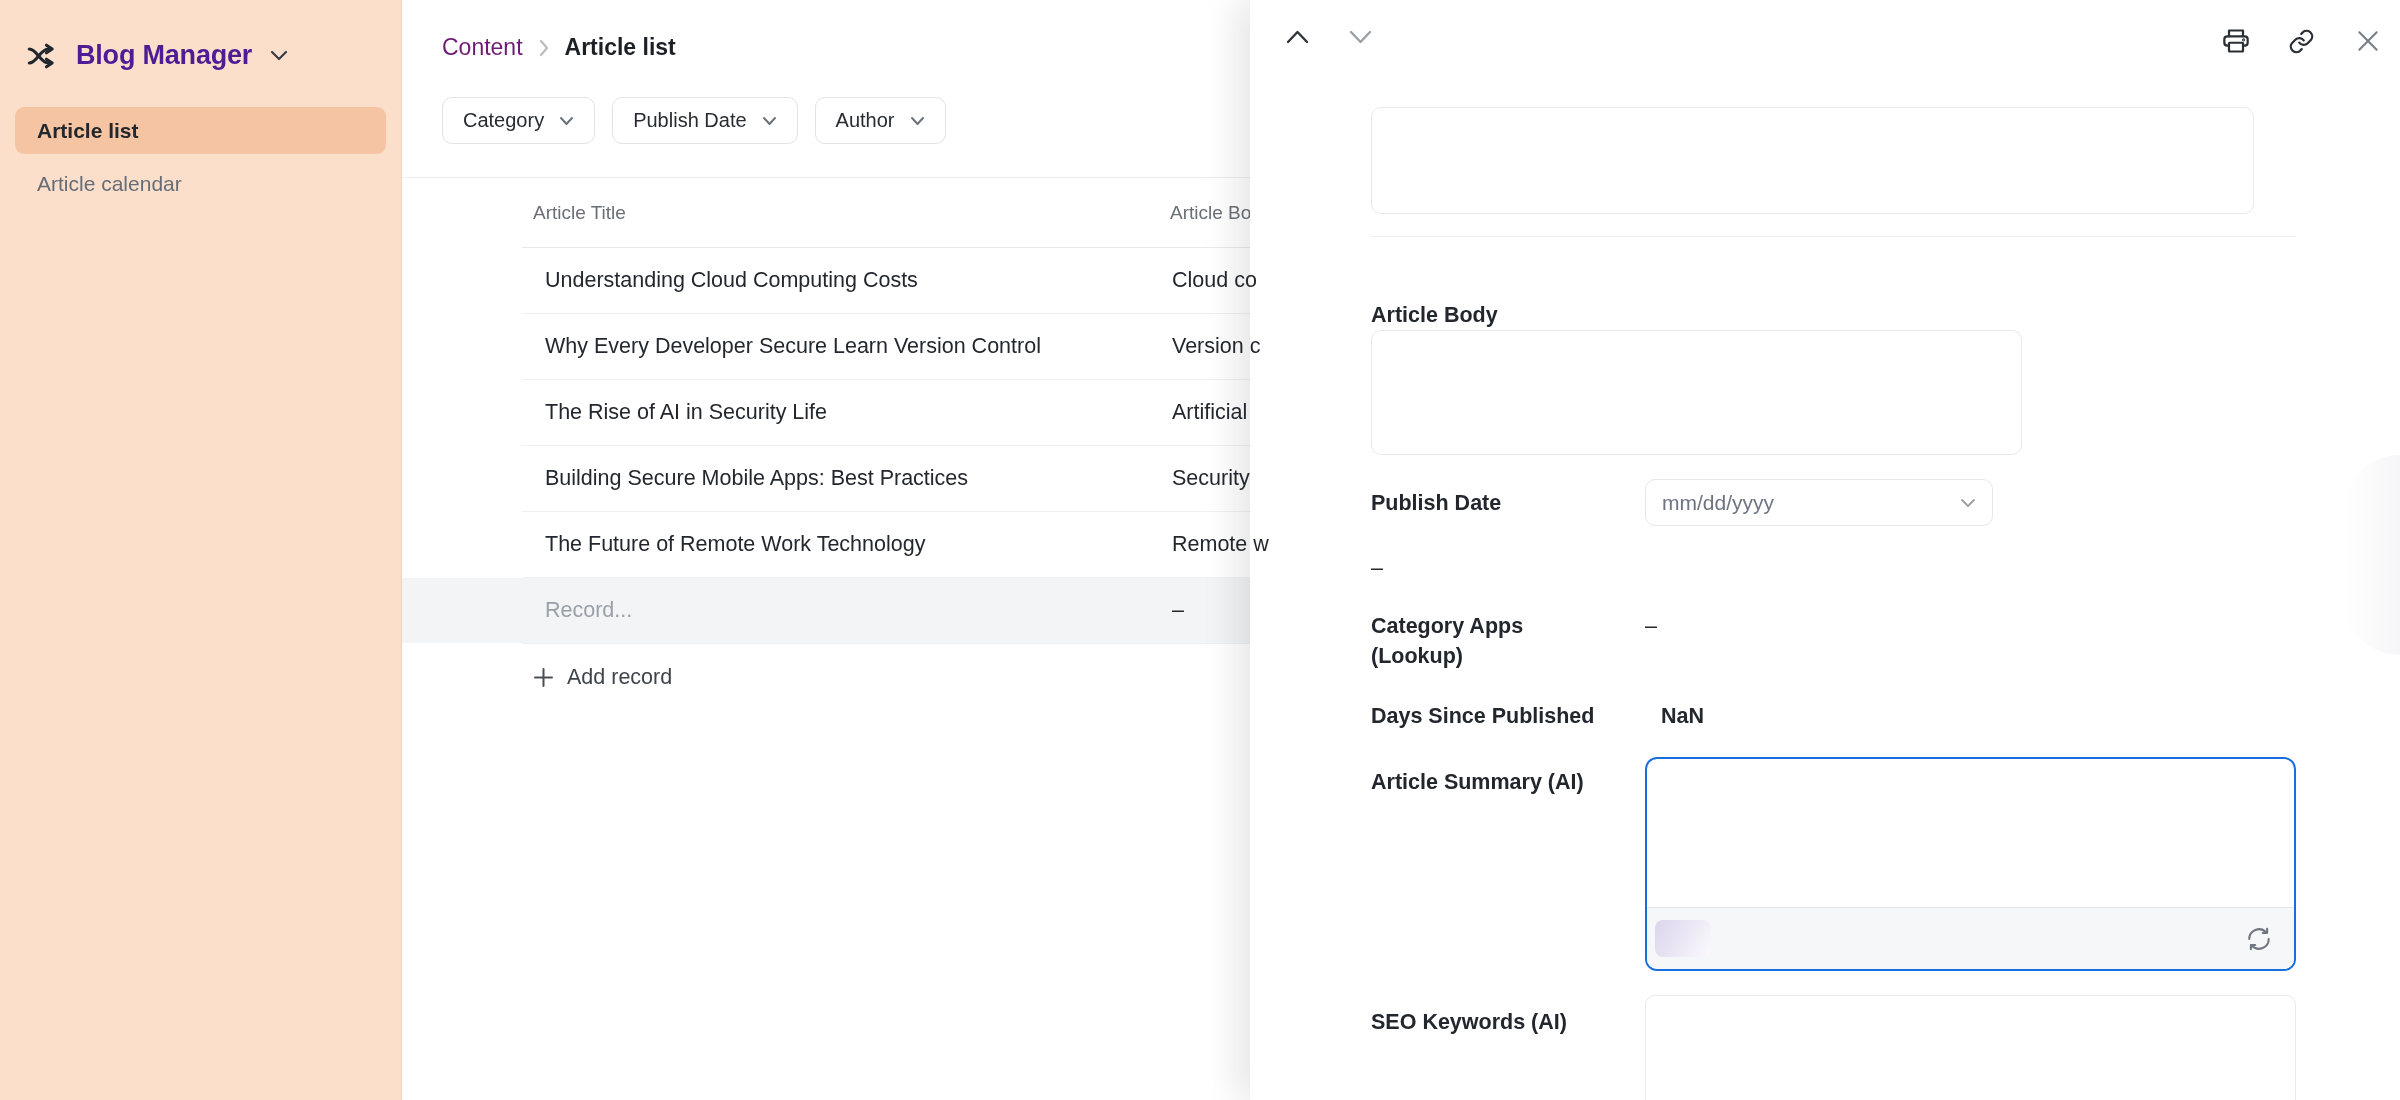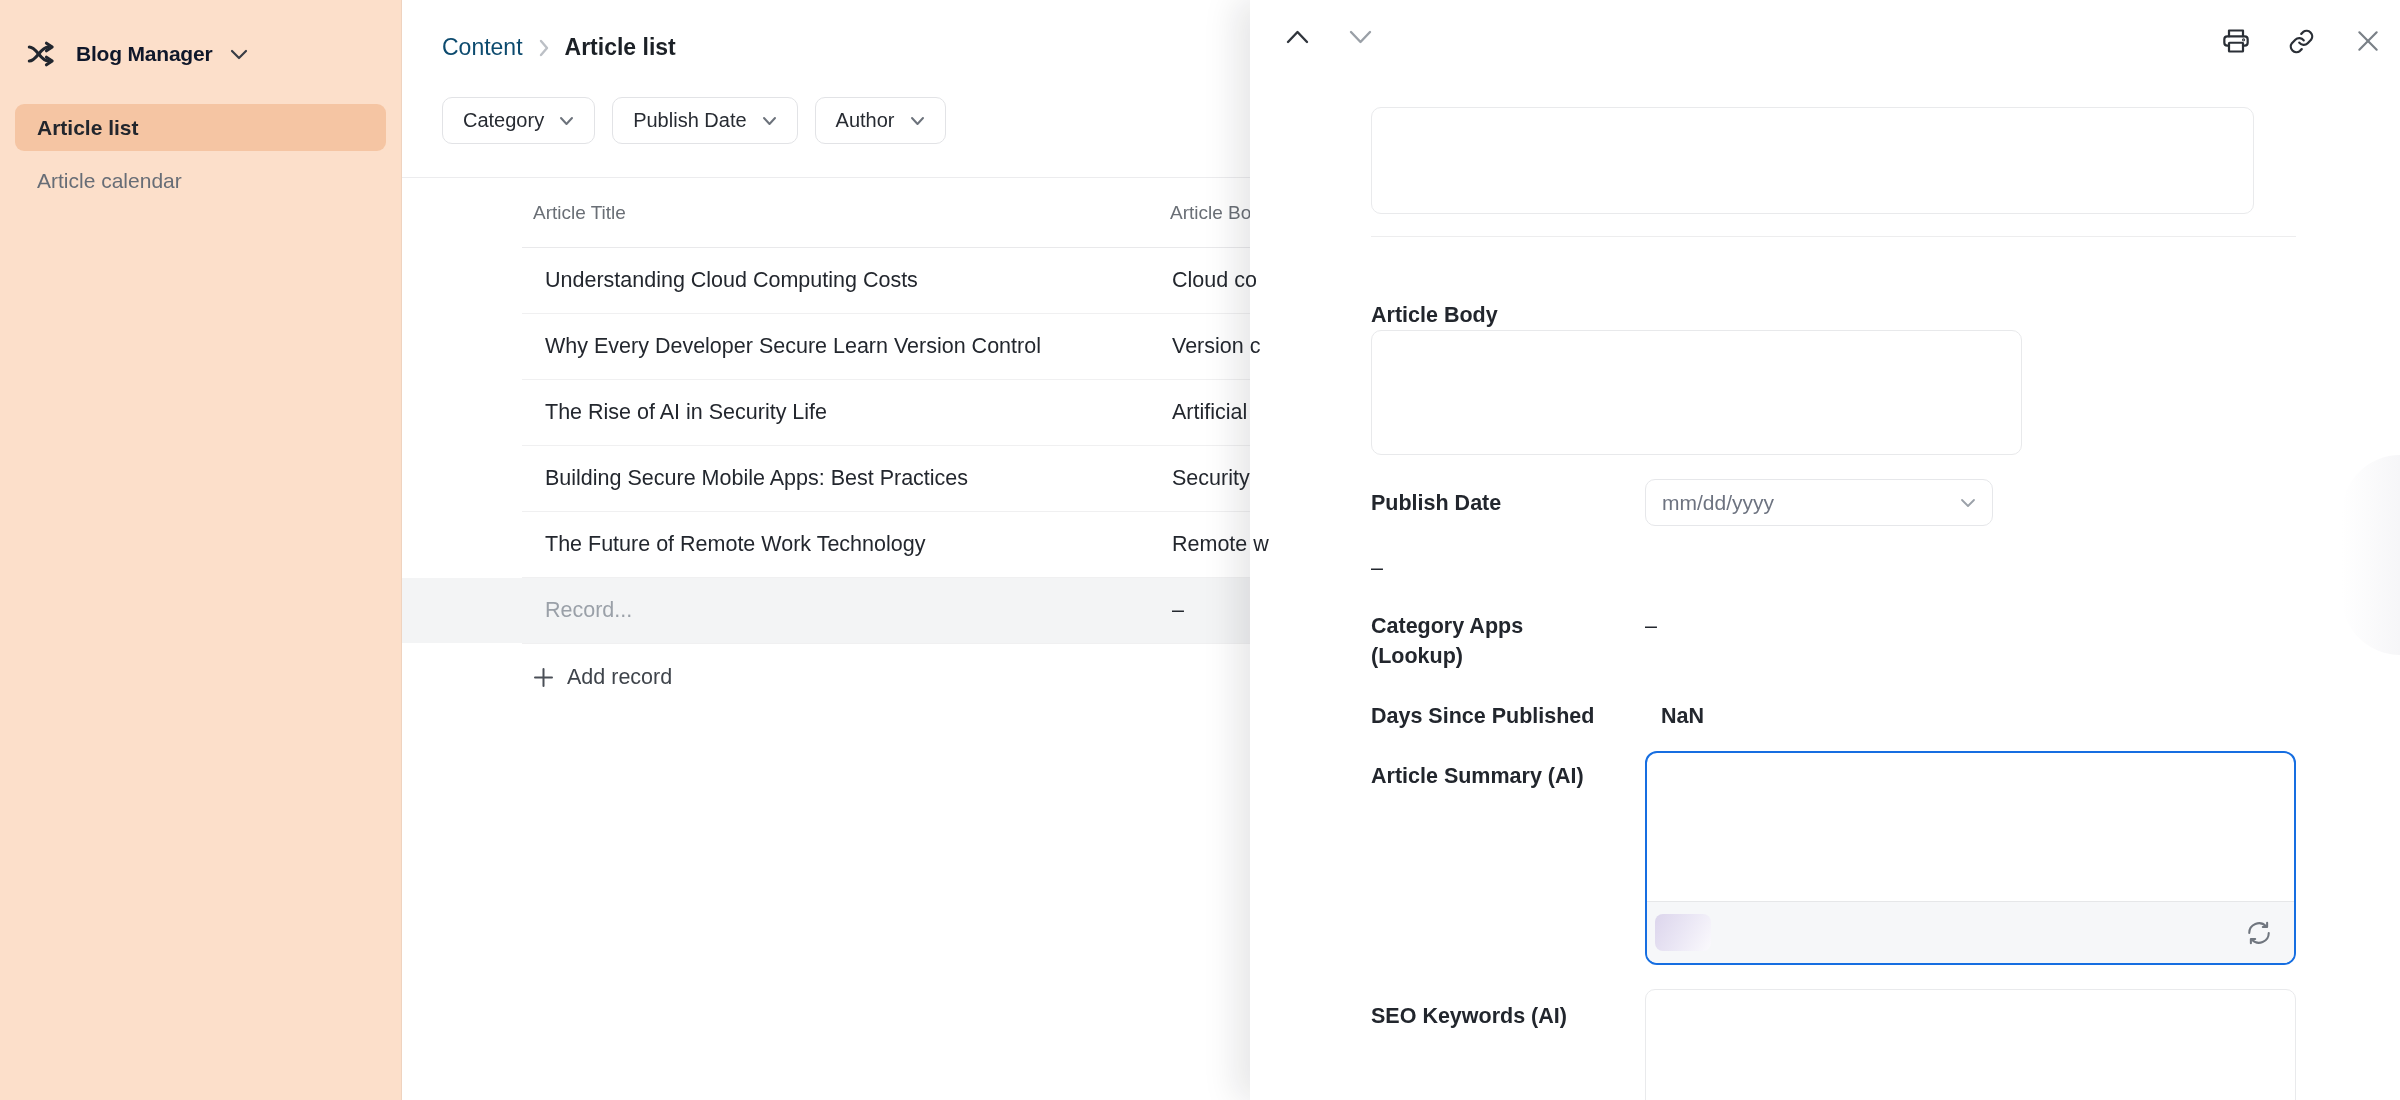--- a/index.html
+++ b/index.html
@@ -8,31 +8,31 @@
     position:relative; width:2400px; height:1100px; overflow:hidden;
     background:#fff; font-family:"Liberation Sans","DejaVu Sans",sans-serif;
     color:#22262d;
   }
   svg { display:block; }
 
   
   .sidebar { position:absolute; left:0; top:0; width:402px; height:100%;
     background:#fcdfca; border-right:1px solid rgba(0,0,0,.05); }
   .sidebar-header { display:flex; align-items:center; gap:18px; margin:40px 26px 0 26px; }
-  .app-title { font-size:21px; font-weight:700; color:#0f172a; letter-spacing:-.2px; white-space:nowrap; }
+  .app-title { font-size:27px; font-weight:700; color:#4c1d95; letter-spacing:-.2px; white-space:nowrap; }
   .sidebar-nav { margin:36px 15px 0; }
   .nav-item { height:47px; display:flex; align-items:center; padding:0 22px;
     font-size:21px; border-radius:9px; cursor:pointer; }
   .nav-item.active { background:#f5c5a3; font-weight:700; color:#22262d; }
   .nav-item.plain { color:#676d76; margin-top:6px; }
 
   
   .main { position:absolute; left:402px; top:0; right:0; height:100%; background:#fff; }
   .breadcrumb { display:flex; align-items:center; gap:15px; margin:34px 0 0 40px; font-size:23px; }
-  .crumb-parent { color:#0c4a6e; }
+  .crumb-parent { color:#701a75; }
   .crumb-current { font-weight:700; color:#1b2026; }
   .filters { display:flex; gap:17px; margin:36px 0 0 40px; }
   .filter-btn { display:flex; align-items:center; gap:15px; height:47px; padding:0 20px;
     border:1.5px solid #e2e3e6; border-radius:10px; background:#fff; font-size:20px; color:#272b32; cursor:pointer; }
   .table-sep { height:1px; background:#ececee; margin-top:33px; }
   .table { padding-left:120px; }
   .thead { position:relative; height:70px; display:flex; align-items:center;
     border-bottom:1px solid #e9e9eb; font-size:19px; color:#6a6f76; }
   .thead .c1 { margin-left:11px; }
   .thead .c2 { position:absolute; left:648px; white-space:nowrap; }
@@ -59,21 +59,21 @@
     color:#22262d; line-height:30px; }
   .f-value { font-size:21.5px; color:#23272e; line-height:30px; }
   .row-body { margin-top:57px;flex-direction:column; } .row-body .f-label { padding-top:6px; }
   .textarea-box { width:651px; height:125px; border:1.5px solid #e8e9eb; border-radius:10px; background:#fff; }
   .row-date { margin-top:24px; align-items:center; }
   .date-input { width:348px; height:47px; border:1.5px solid #e6e7ea; border-radius:10px;
     display:flex; align-items:center; padding:0 16px; font-size:21px; color:#6d7380; background:#fff; cursor:pointer;gap:20px; }
   .date-input .chev { margin-left:auto; }
   .row-author { margin-top:27px; } .row-category { margin-top:28px; } .row-days { margin-top:30px; }
   .row-days .f-value { padding-left:16px;font-weight:bold; }
-  .row-summary { margin-top:20px;justify-content:flex-end; } .row-summary .f-label { padding-top:10px; }
+  .row-summary { margin-top:26px;justify-content:flex-end; } .row-summary .f-label { padding-top:10px; }
   .ai-box { width:651px; height:214px; border:2.5px solid #166ee1; border-radius:12px;
     background:#fff; display:flex; flex-direction:column; overflow:hidden; }
   .ai-top { flex:1; }
   .ai-footer { height:62px; border-top:1px solid #e6e7e9; background:#f6f7f9;
     display:flex; align-items:center; padding:0 22px 0 8px; }
   .ai-badge { width:56px; height:37px; border-radius:8px;
     background:linear-gradient(120deg,#dcd5ec 0%,#e9e5f4 45%,#fbfafd 100%); }
   .refresh-wrap { margin-left:auto; cursor:pointer; }
   .row-seo { margin-top:24px; } .row-seo .f-label { padding-top:12px; }
   .seo-box { width:651px; height:160px; border:1.5px solid #e9eaec; border-radius:10px; background:#fff; }

